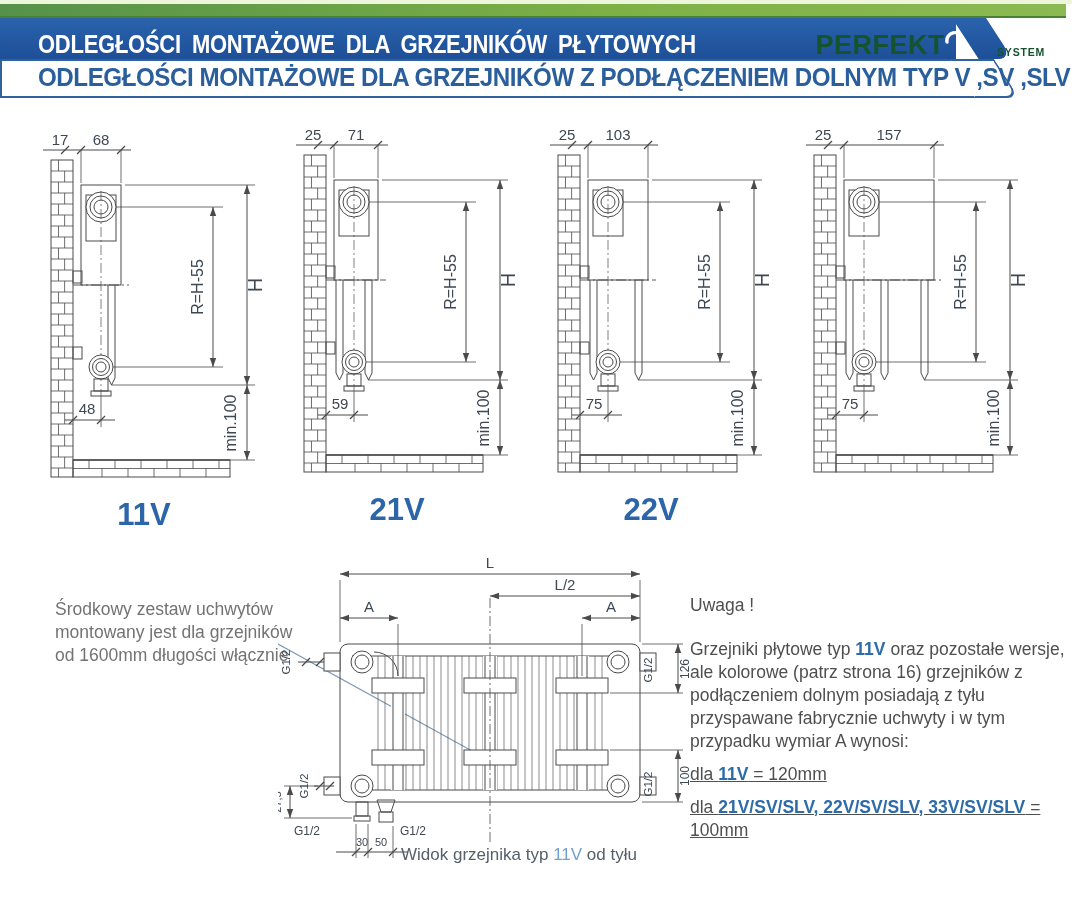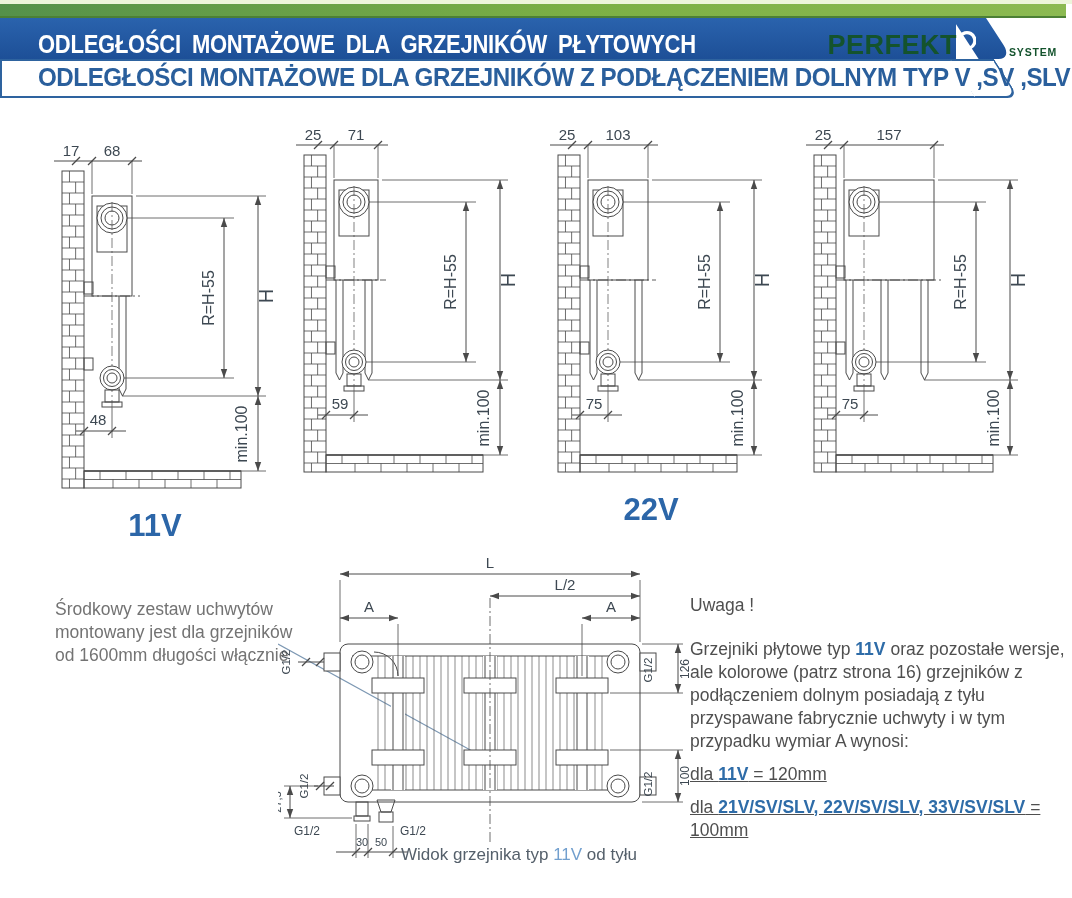--- a/index.html
+++ b/index.html
@@ -9,21 +9,21 @@
   .strip-pale{position:absolute;left:0;top:0;width:1072px;height:4px;background:#edf5da;}
   .strip-green{position:absolute;left:0;top:4px;width:1066px;height:12px;
                background:linear-gradient(90deg,#55914a,#7cb045 55%,#8cba52);
                border-bottom:2px solid #4c8035;}
   .bb{position:absolute;left:0;top:18px;height:41px;}
   .bb-main{position:absolute;left:0;top:0;width:956px;height:41px;
            background:linear-gradient(180deg,#2a63ad,#1d4f97);}
   .bb-cap{position:absolute;left:952px;top:0;width:34px;height:41px;
           background:linear-gradient(180deg,#2a63ad,#1d4f97);
           transform:skewX(33deg);transform-origin:top left;border-radius:0 0 14px 0;}
-  .bb-content{position:absolute;left:38px;top:0;height:53px;display:flex;align-items:center;gap:42px;}
+  .bb-content{position:absolute;left:38px;top:0;height:53px;display:flex;align-items:center;gap:30px;}
   .bb-title{color:#fff;font-size:25px;font-weight:700;white-space:nowrap;word-spacing:6px;
             transform:scaleX(.88);transform-origin:left center;letter-spacing:-.3px;}
   .logo{display:flex;align-items:flex-start;color:#14532d;position:relative;top:1px;}
   .logo-main{font-size:27px;font-weight:800;letter-spacing:.5px;line-height:1;}
   .logo-hook{margin:-5px 0 0 -1px;}
   .logo-sub{font-size:10.5px;font-weight:700;letter-spacing:.8px;margin:14px 0 0 -3px;padding-left:36px;}
   .wb{position:absolute;left:0;top:59px;width:978px;height:39px;background:#fff;
       border:2px solid #2e639f;border-right:none;box-sizing:border-box;}
   .wb-cap{position:absolute;left:950px;top:59px;width:44px;height:39px;background:#fff;
           border:2px solid #2e639f;border-left:none;box-sizing:border-box;
@@ -69,21 +69,21 @@
         </span>
         <span class="logo-sub">SYSTEM</span>
       </span>
     </div>
   </div>
 
   <div class="wb"></div>
   <div class="wb-cap"></div>
   <div class="wb-title">ODLEGŁOŚCI MONTAŻOWE DLA GRZEJNIKÓW Z PODŁĄCZENIEM DOLNYM TYP V ,SV ,SLV</div>
 
-  <figure class="fig" style="left:10px;margin:16px">
+  <figure class="fig" style="left:10px;margin:5px">
     <svg id="sec0" width="258" height="350" viewBox="0 0 258 350">
         <rect x="36" y="25" width="22" height="317" fill="none" stroke="#4a4a4a" stroke-width="1"></rect>
         <line x1="43.480000000000004" y1="25" x2="43.480000000000004" y2="36" stroke="#4a4a4a" stroke-width="0.8"></line>
         <line x1="36" y1="36" x2="58" y2="36" stroke="#4a4a4a" stroke-width="0.8"></line>
         <line x1="49.64" y1="36" x2="49.64" y2="47" stroke="#4a4a4a" stroke-width="0.8"></line>
         <line x1="36" y1="47" x2="58" y2="47" stroke="#4a4a4a" stroke-width="0.8"></line>
         <line x1="43.480000000000004" y1="47" x2="43.480000000000004" y2="58" stroke="#4a4a4a" stroke-width="0.8"></line>
         <line x1="36" y1="58" x2="58" y2="58" stroke="#4a4a4a" stroke-width="0.8"></line>
         <line x1="49.64" y1="58" x2="49.64" y2="69" stroke="#4a4a4a" stroke-width="0.8"></line>
         <line x1="36" y1="69" x2="58" y2="69" stroke="#4a4a4a" stroke-width="0.8"></line>
@@ -318,20 +318,21 @@
         <polygon points="232,250 228.8,259 235.2,259" fill="#4a4a4a"></polygon>
         <polygon points="232,325 228.8,316 235.2,316" fill="#4a4a4a"></polygon>
         <line x1="215" y1="325" x2="240" y2="325" stroke="#4a4a4a" stroke-width="0.8"></line>
         <text x="221" y="288" font-size="16" fill="#3d4852" text-anchor="middle" transform="rotate(-90 221 288)">min.100</text>
         <line x1="50" y1="285" x2="100" y2="285" stroke="#4a4a4a" stroke-width="1"></line>
         <line x1="54" y1="289" x2="62" y2="281" stroke="#4a4a4a" stroke-width="1.2"></line>
         <line x1="82" y1="289" x2="90" y2="281" stroke="#4a4a4a" stroke-width="1.2"></line>
         <text x="72" y="279" font-size="15" fill="#3d4852" text-anchor="middle">59</text>
         <line x1="86" y1="262" x2="86" y2="292" stroke="#4a4a4a" stroke-width="0.8"></line>
       </svg>
+    <div class="type-label">21V</div>
   </figure>
   <figure class="fig" style="left:522px;margin:0">
     <svg id="sec2" width="258" height="350" viewBox="0 0 258 350">
         <rect x="36" y="25" width="22" height="317" fill="none" stroke="#4a4a4a" stroke-width="1"></rect>
         <line x1="43.480000000000004" y1="25" x2="43.480000000000004" y2="36" stroke="#4a4a4a" stroke-width="0.8"></line>
         <line x1="36" y1="36" x2="58" y2="36" stroke="#4a4a4a" stroke-width="0.8"></line>
         <line x1="49.64" y1="36" x2="49.64" y2="47" stroke="#4a4a4a" stroke-width="0.8"></line>
         <line x1="36" y1="47" x2="58" y2="47" stroke="#4a4a4a" stroke-width="0.8"></line>
         <line x1="43.480000000000004" y1="47" x2="43.480000000000004" y2="58" stroke="#4a4a4a" stroke-width="0.8"></line>
         <line x1="36" y1="58" x2="58" y2="58" stroke="#4a4a4a" stroke-width="0.8"></line>

